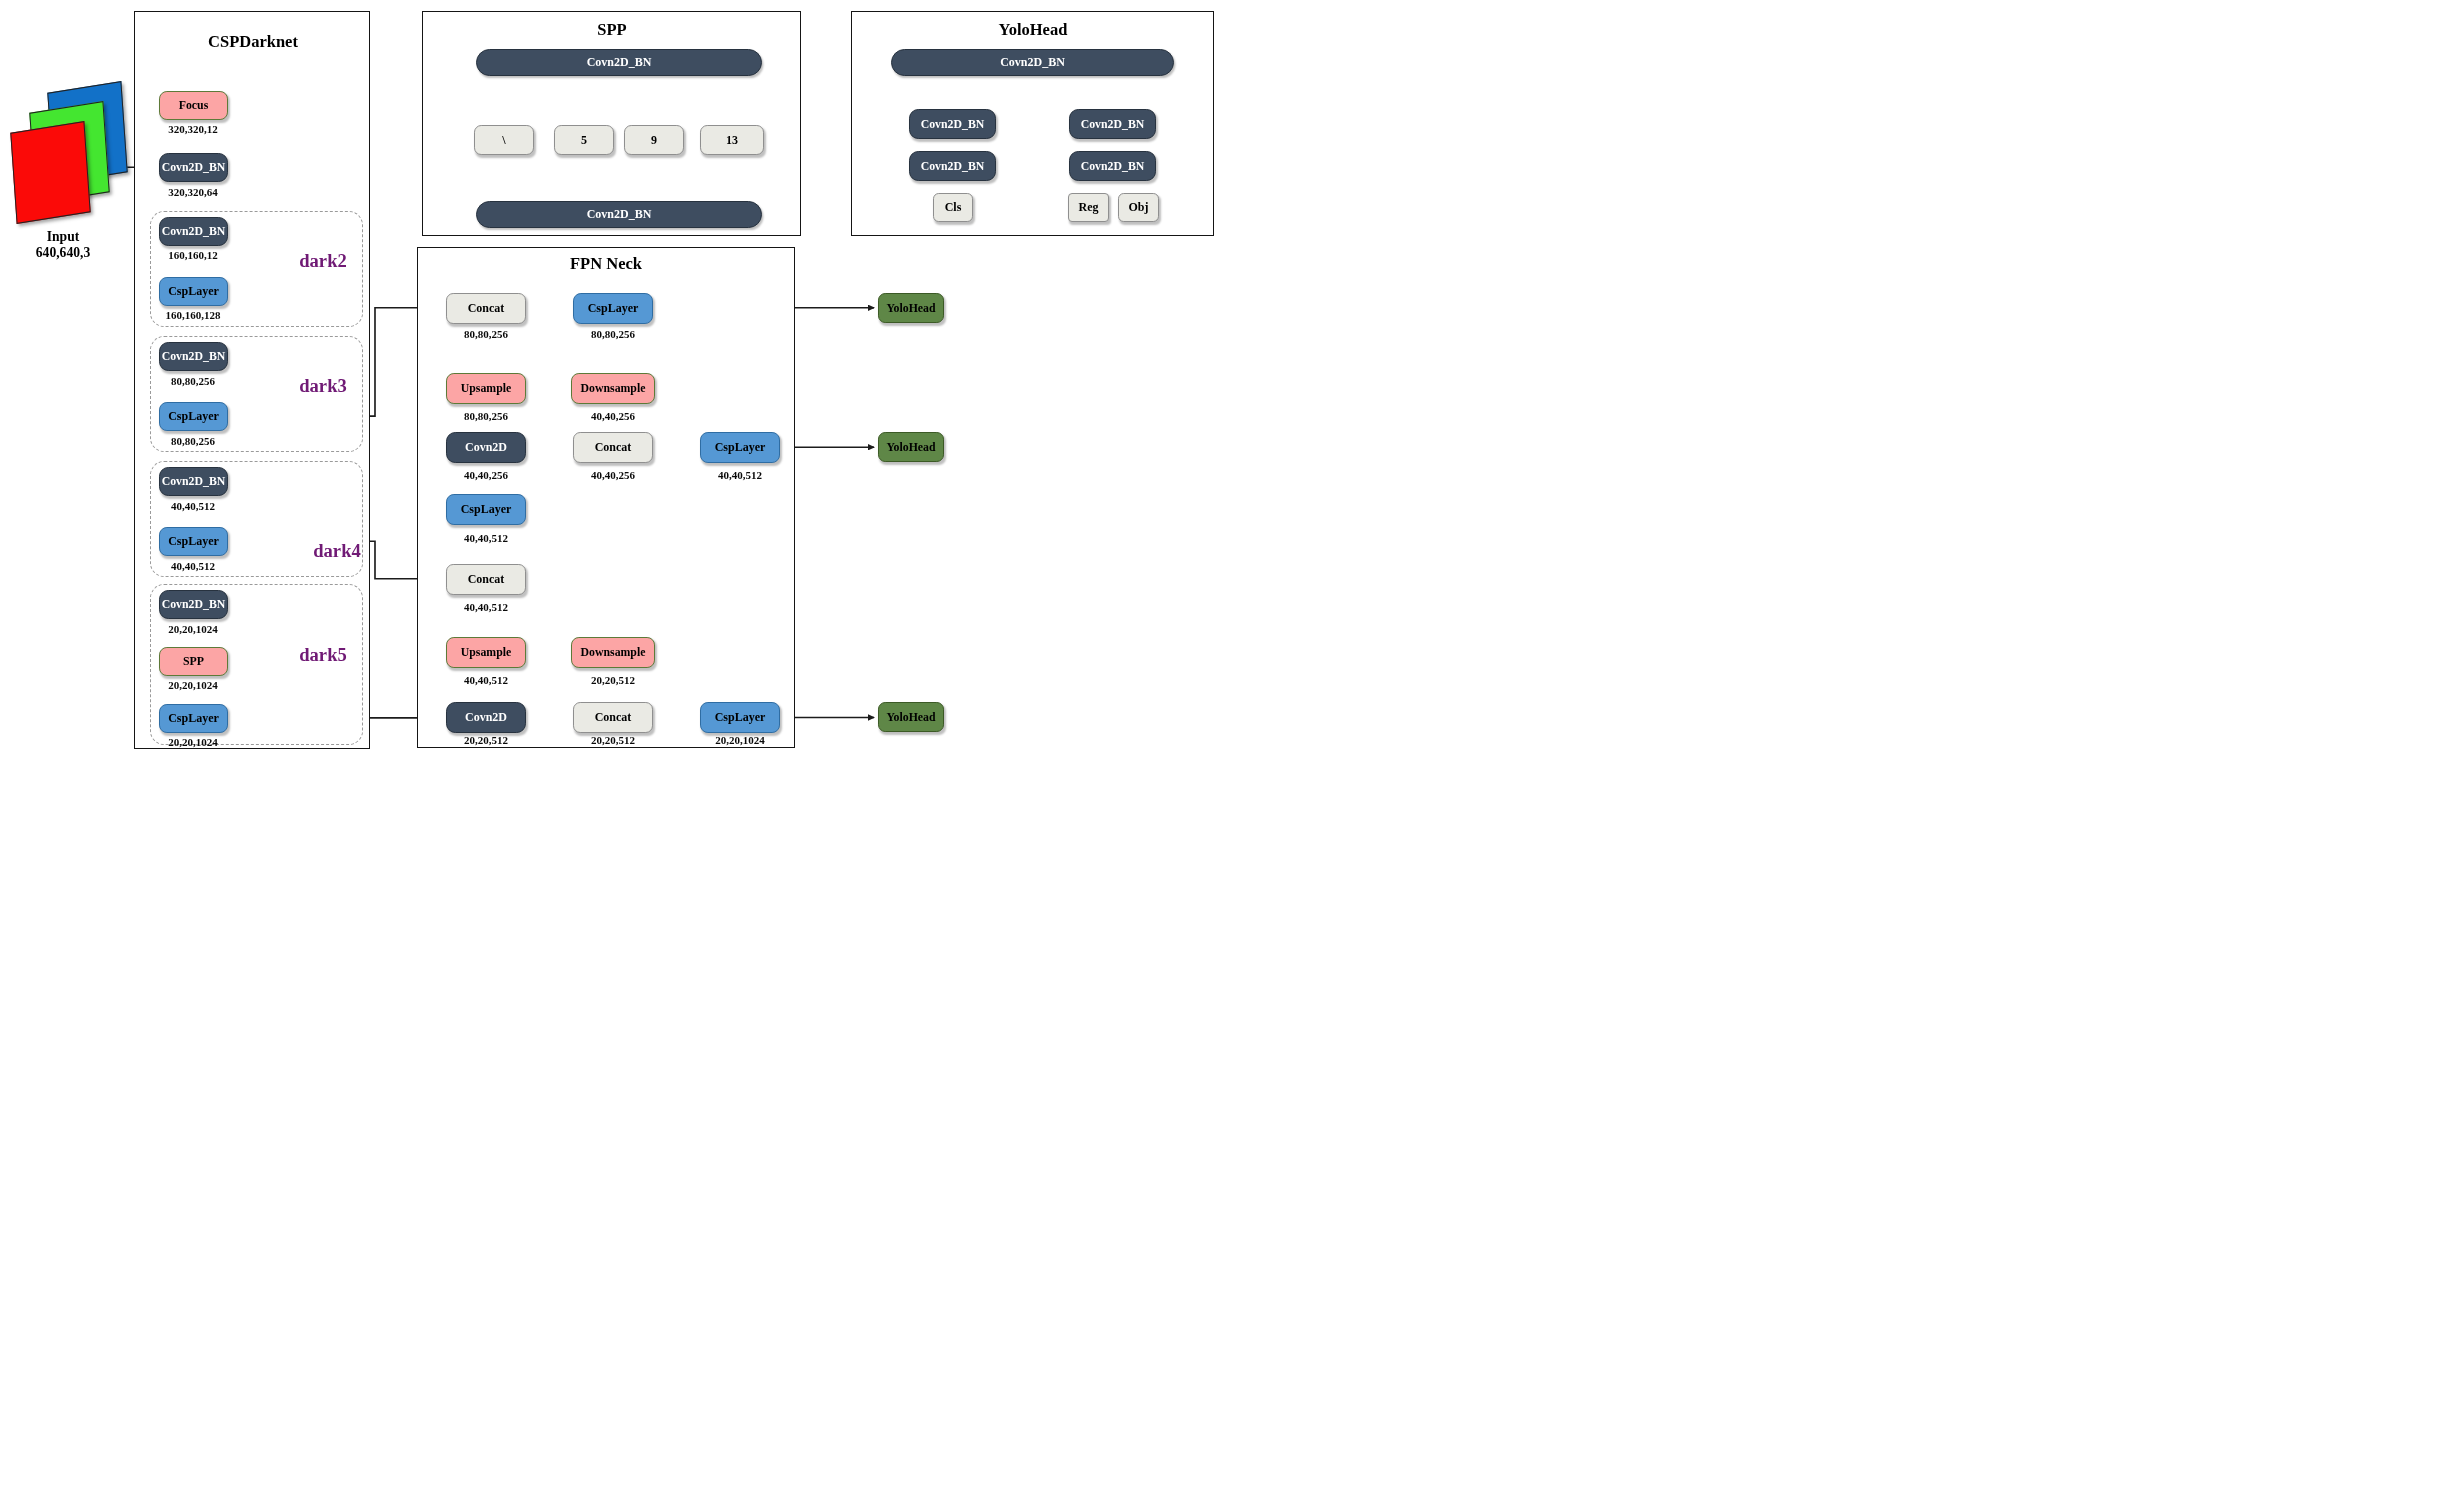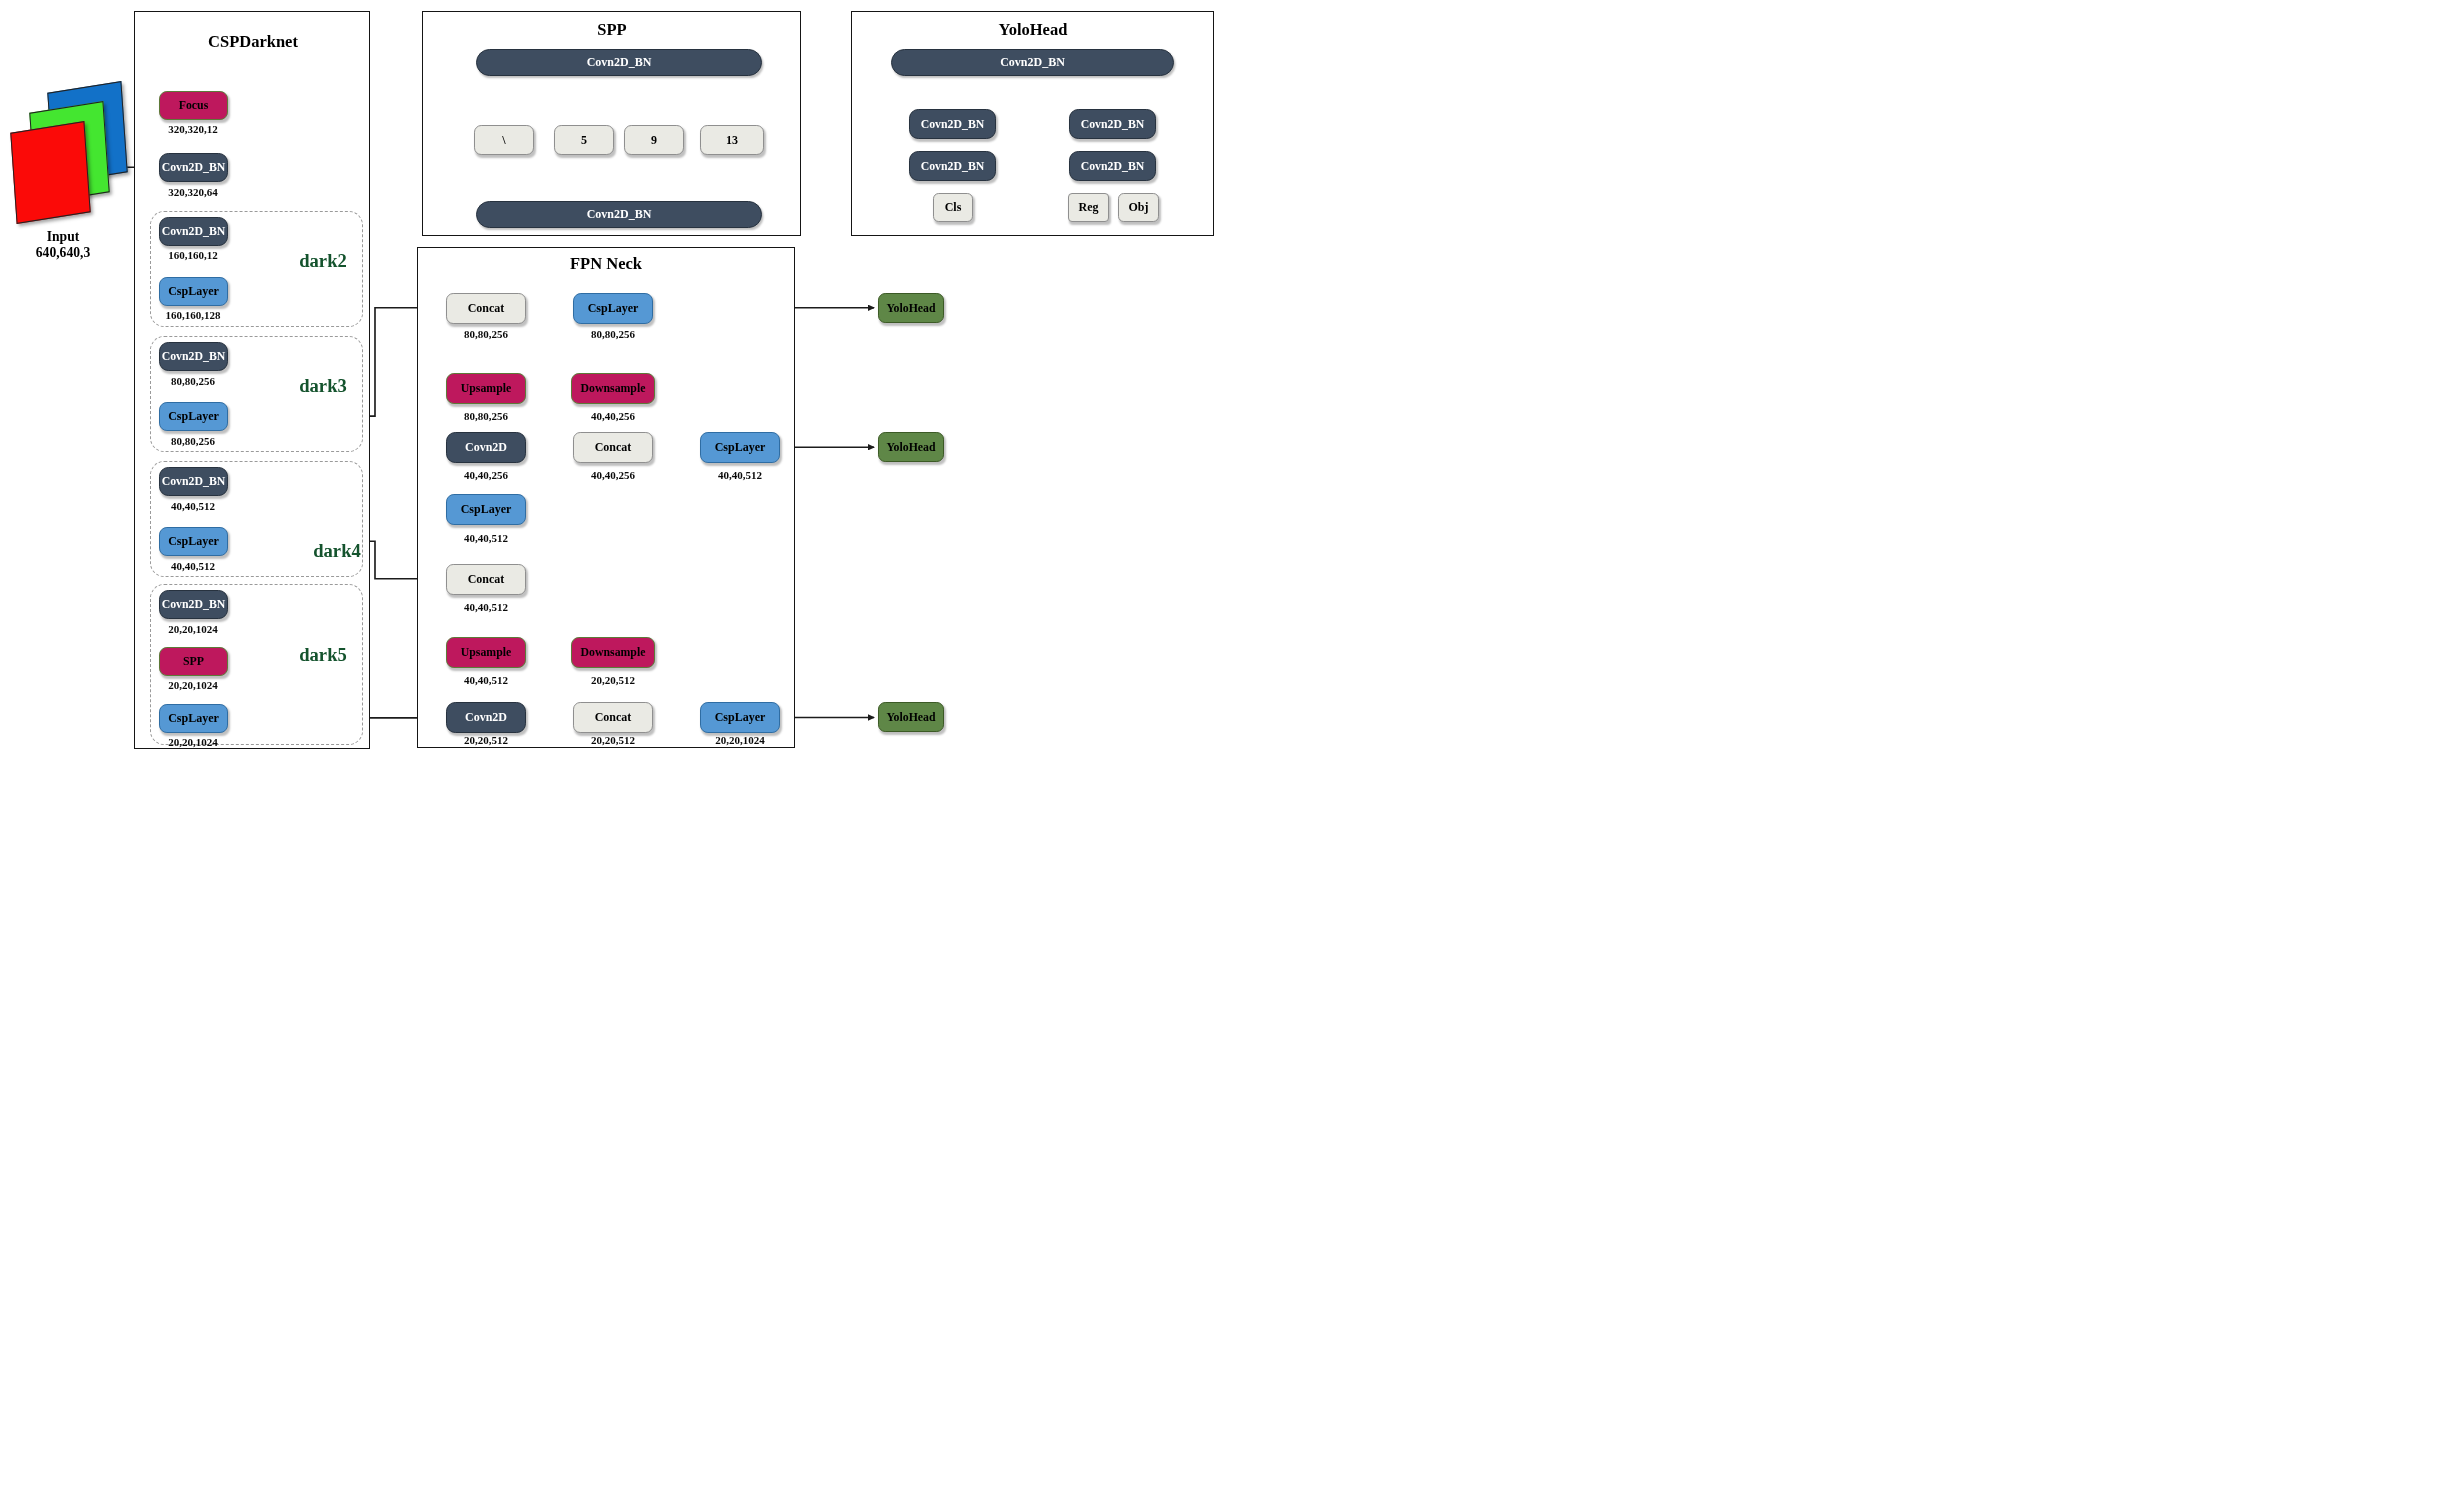--- a/index.html
+++ b/index.html
@@ -6,27 +6,27 @@
   #canvas{position:relative;width:1219px;height:755px;background:#fff;overflow:hidden;
           font-family:"Liberation Serif",serif;}
   #wires{position:absolute;left:0;top:0;width:1219px;height:755px;pointer-events:none;}
   .panel{position:absolute;border:1.8px solid #151515;background:#fff;box-sizing:border-box;}
   .dashedbox{position:absolute;border:1.4px dashed #9a9a9a;border-radius:14.3px;box-sizing:border-box;}
   .ptitle{position:absolute;transform:translateX(-50%);font-weight:bold;font-size:16.5px;color:#000;white-space:nowrap;}
   .b{position:absolute;display:flex;align-items:center;justify-content:center;text-align:left;
      font-weight:bold;box-sizing:border-box;white-space:nowrap;
      box-shadow:1.4px 2.1px 2.1px rgba(0,0,0,0.25);}
   .navy{background:#3e4d60;color:#fff;border:0.7px solid #27323f;border-radius:9.3px;font-size:11.8px;}
-  .grn{background:#be185d;color:#000;border:1.1px solid #5d7a38;border-radius:7.9px;font-size:11.8px;}
+  .grn{background:#fca5a5;color:#000;border:1.1px solid #5d7a38;border-radius:7.9px;font-size:11.8px;}
   .blu{background:#5598d4;color:#000;border:1.1px solid #2f6da3;border-radius:7.9px;font-size:12px;}
   .gry{background:#eaeae4;color:#000;border:1.1px solid #8f8f8f;border-radius:7.2px;font-size:12px;}
   .hgrn{background:#5f8747;color:#000;border:1.1px solid #3c5a26;border-radius:7.2px;font-size:11.8px;}
   .pillr{border-radius:14.3px;font-size:12px;}
   .dim{position:absolute;transform:translate(-50%,-50%);font-weight:bold;font-size:11px;color:#0a0a0a;white-space:nowrap;}
-  .gname{position:absolute;transform:translate(-50%,-50%);font-weight:bold;font-size:18.6px;color:#14532d;}
+  .gname{position:absolute;transform:translate(-50%,-50%);font-weight:bold;font-size:18.6px;color:#701a75;}
   .sq{position:absolute;width:73px;height:89px;border:1.1px solid #222;
       transform:rotate(-9deg) skewX(-5deg);box-shadow:2.1px 2.9px 3.6px rgba(0,0,0,0.35);}
   .inlbl{position:absolute;transform:translate(-50%,-50%);font-weight:bold;font-size:13.6px;color:#000;white-space:nowrap;}
 </style>
 </head>
 <body>
 
 <div id="canvas">
 
   <svg id="wires" viewBox="0 0 1704 1056" xmlns="http://www.w3.org/2000/svg">

